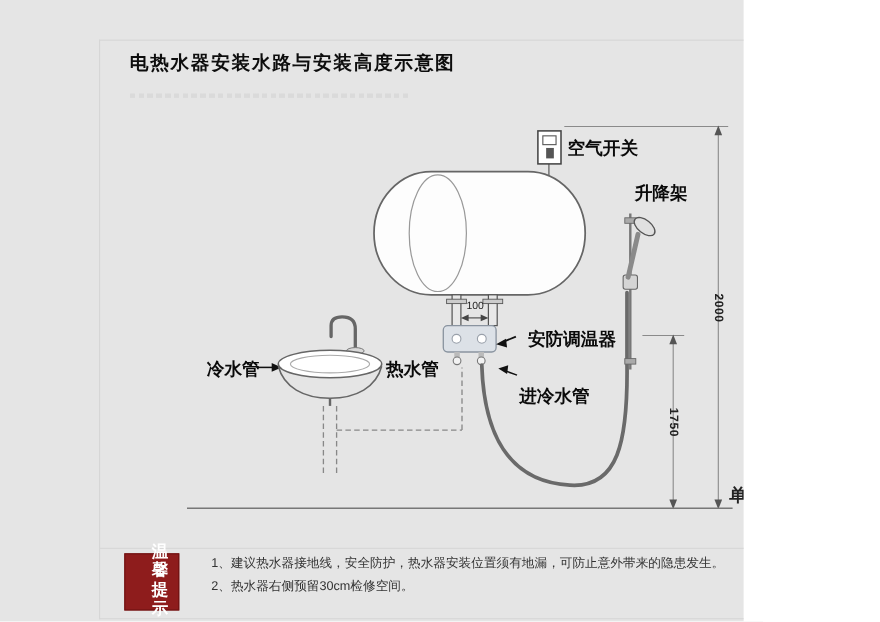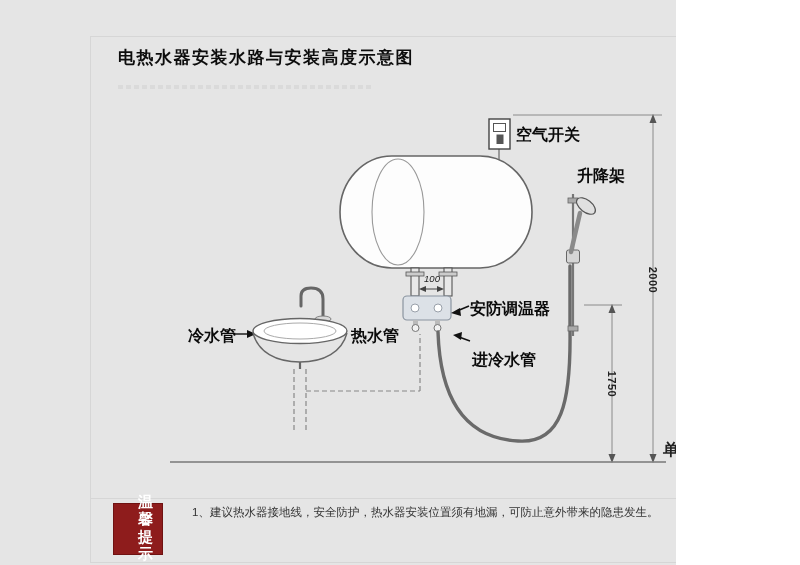--- a/index.html
+++ b/index.html
@@ -7,21 +7,21 @@
         font-family:"Liberation Sans","DejaVu Sans",sans-serif;color:#111;}
   .line{position:absolute;background:#d6d6d6;}
   .title{position:absolute;left:118px;top:46px;font-size:17px;font-weight:bold;
          letter-spacing:1.5px;color:#0d0d0d;white-space:nowrap;}
   .fineprint{position:absolute;height:4px;opacity:.85;
          background:repeating-linear-gradient(90deg,#d8d8d8 0 5px,transparent 5px 8px);}
   .lbl{position:absolute;font-size:16px;font-weight:bold;white-space:nowrap;color:#0a0a0a;}
   .dim{position:absolute;font-size:11px;font-weight:bold;color:#222;width:40px;
        text-align:center;transform:rotate(90deg);letter-spacing:.5px;}
   .dim100{position:absolute;left:418px;top:273px;width:28px;text-align:center;
-          font-size:9.5px;color:#222;font-style:italic;}
+          font-size:9.5px;color:#222;}
   .unit{position:absolute;left:663px;top:440px;font-size:16px;font-weight:bold;color:#222;white-space:nowrap;}
   .art{position:absolute;left:0;top:0;}
   .badge{position:absolute;left:113px;top:503px;width:50px;height:52px;background:#8e1c1c;
          border:1px solid #6f1212;display:flex;flex-direction:column;align-items:center;
          justify-content:center;gap:1px;box-sizing:border-box;padding-left:24px;}
   .badge span{color:#fff;font-size:15px;font-weight:bold;letter-spacing:3px;line-height:17px;}
   .badge .mini{width:34px;height:3px;background:rgba(255,255,255,.75);margin-top:2px;}
   .tips-item{position:absolute;left:180px;width:548px;font-size:11.5px;line-height:15px;color:#333;margin-left:12px;}
   .t1{top:505px}.t2{top:526px}.t3{top:547px}
 </style>
@@ -125,29 +125,30 @@
     <g stroke="#888" stroke-width="1.2" stroke-dasharray="5,3" fill="none">
       <line x1="294" y1="369" x2="294" y2="431"></line>
       <line x1="306" y1="369" x2="306" y2="431"></line>
       <line x1="306" y1="391" x2="420" y2="391"></line>
       <line x1="420" y1="391" x2="420" y2="334"></line>
     </g>
   </svg>
 
   <div class="lbl" style="left:516px;top:125px;">空气开关</div>
   <div class="lbl" style="left:565px;top:166px;margin-left:12px;">升降架</div>
-  <div class="lbl" style="left:470px;top:299px;">安防调温器</div>
+  <div class="lbl" style="left:480px;top:299px;">安防调温器</div>
   <div class="lbl" style="left:472px;top:350px;">进冷水管</div>
   <div class="lbl" style="left:188px;top:326px;">冷水管</div>
   <div class="lbl" style="left:351px;top:326px;">热水管</div>
   <div class="dim" style="left:633px;top:274px;">2000</div>
   <div class="dim" style="left:592px;top:378px;">1750</div>
   <div class="dim100">100</div>
   <div class="unit">单位: mm</div>
 
   <div class="badge">
     <span>温馨</span>
     <span>提示</span>
     <div class="mini"></div>
   </div>
   <div class="tips-item t1">1、建议热水器接地线，安全防护，热水器安装位置须有地漏，可防止意外带来的隐患发生。</div>
+  <div class="tips-item t2">2、热水器右侧预留30cm检修空间。</div>
 
 </div>
 
 </body></html>

